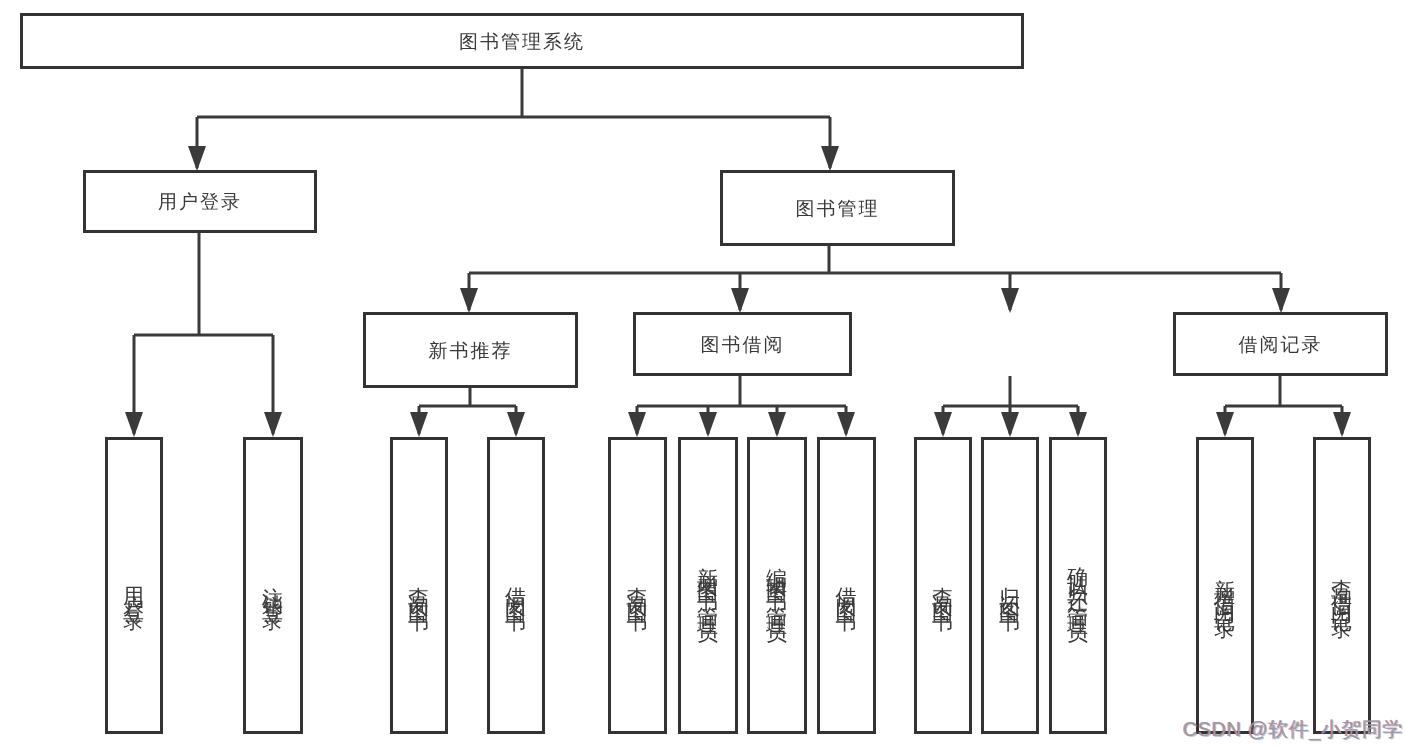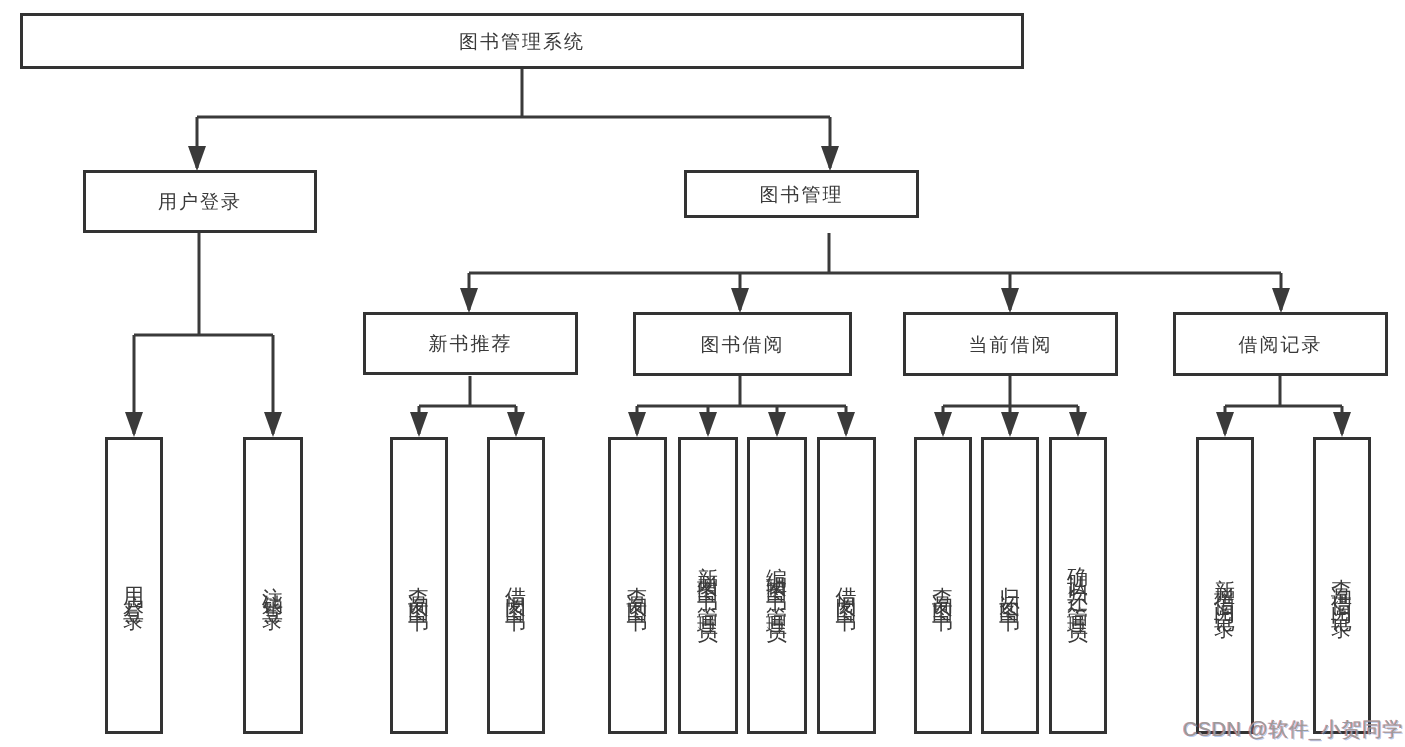--- a/index.html
+++ b/index.html
@@ -75,32 +75,29 @@
       </g>
   </svg>
 
   <div class="box" style="left:20px;top:13px;width:1004px;height:56px;">
     <span>图书管理系统</span>
   </div>
 
   <div class="box" style="left:83px;top:170px;width:234px;height:63px;">
     <span>用户登录</span>
   </div>
-  <div class="box" style="left:684px;top:170px;width:235px;height:48px;">
+  <div class="box" style="left:720px;top:170px;width:235px;height:76px;">
     <span>图书管理</span>
   </div>
 
-  <div class="box" style="left:363px;top:312px;width:215px;height:63px;">
+  <div class="box" style="left:363px;top:312px;width:215px;height:76px;">
     <span>新书推荐</span>
   </div>
   <div class="box" style="left:633px;top:312px;width:219px;height:64px;">
     <span>图书借阅</span>
-  </div>
-  <div class="box" style="left:903px;top:312px;width:215px;height:64px;">
-    <span>当前借阅</span>
   </div>
   <div class="box" style="left:1173px;top:312px;width:215px;height:64px;">
     <span>借阅记录</span>
   </div>
 
   <div class="vbox" style="left:105px;top:437px;width:58px;height:297px;">
     <span class="vtext">用户登录</span>
   </div>
   <div class="vbox" style="left:243px;top:437px;width:60px;height:297px;">
     <span class="vtext">注销登录</span>

